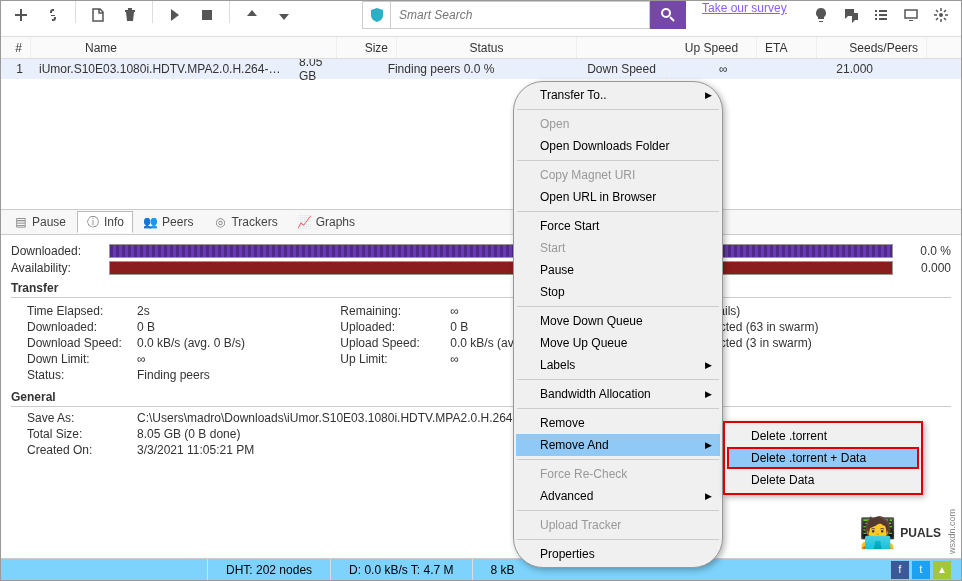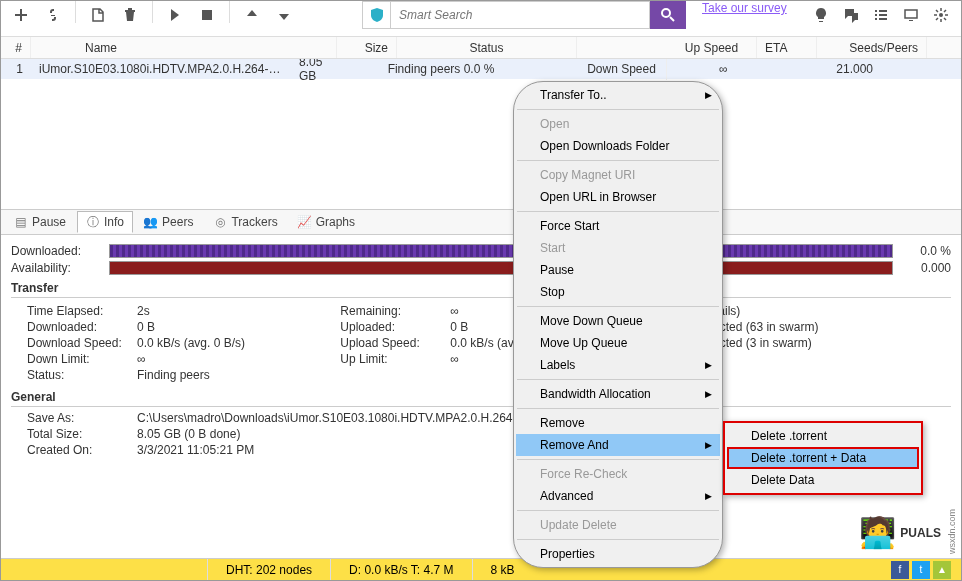--- a/index.html
+++ b/index.html
@@ -57,21 +57,21 @@
 .bar.av { background: #8a1d1d; }
 
 .section { font-weight: bold; border-bottom: 1px solid #ccc; margin: 6px 0 4px; padding-bottom: 2px; }
 .grid2 { display: flex; }
 .col { flex: 1; }
 .kv { display: flex; margin: 2px 16px; }
 .kv .k { width: 110px; }
 .kv .v { flex: 1; }
 
 
-.statusbar { position: absolute; bottom: 0; left: 0; right: 0; height: 22px; display: flex; align-items: center; border-top: 1px solid #ccc; background: #fde047; font-size: 11px; padding: 0 6px; }
+.statusbar { position: absolute; bottom: 0; left: 0; right: 0; height: 22px; display: flex; align-items: center; border-top: 1px solid #ccc; background: #7dd3fc; font-size: 11px; padding: 0 6px; }
 .sbcell { padding: 0 18px; border-left: 1px solid #ddd; height: 100%; display: flex; align-items: center; }
 .sbright { margin-left: auto; display: flex; gap: 3px; padding-right: 4px; }
 .sbicn { width: 18px; height: 18px; display: flex; align-items: center; justify-content: center; color: #fff; font-size: 10px; }
 .fb { background: #3b5998; }
 .tw { background: #1da1f2; }
 .an { background: #a4c639; }
 
 
 .menu { position: absolute; background: #f0f0f0; border: 1px solid #999; box-shadow: 2px 2px 6px rgba(0,0,0,0.3); padding: 2px; min-width: 200px; }
 .mitem { padding: 4px 24px 4px 24px; cursor: default; position: relative; font-size: 12px; color: #000; }
@@ -342,21 +342,21 @@
   <div class="mitem"><span>Labels</span><span class="arrow">▶</span></div>
   <div class="msep"></div>
   <div class="mitem"><span>Bandwidth Allocation</span><span class="arrow">▶</span></div>
   <div class="msep"></div>
   <div class="mitem">Remove</div>
   <div class="mitem hl"><span>Remove And</span><span class="arrow">▶</span></div>
   <div class="msep"></div>
   <div class="mitem disabled">Force Re-Check</div>
   <div class="mitem"><span>Advanced</span><span class="arrow">▶</span></div>
   <div class="msep"></div>
-  <div class="mitem disabled">Update Delete</div>
+  <div class="mitem disabled">Upload Tracker</div>
   <div class="msep"></div>
   <div class="mitem">Properties</div>
 </div>
 
 <div class="menu menu2">
   <div class="mitem">Delete .torrent</div>
   <div class="mitem hl boxed">Delete .torrent + Data</div>
   <div class="mitem">Delete Data</div>
 </div>
 

